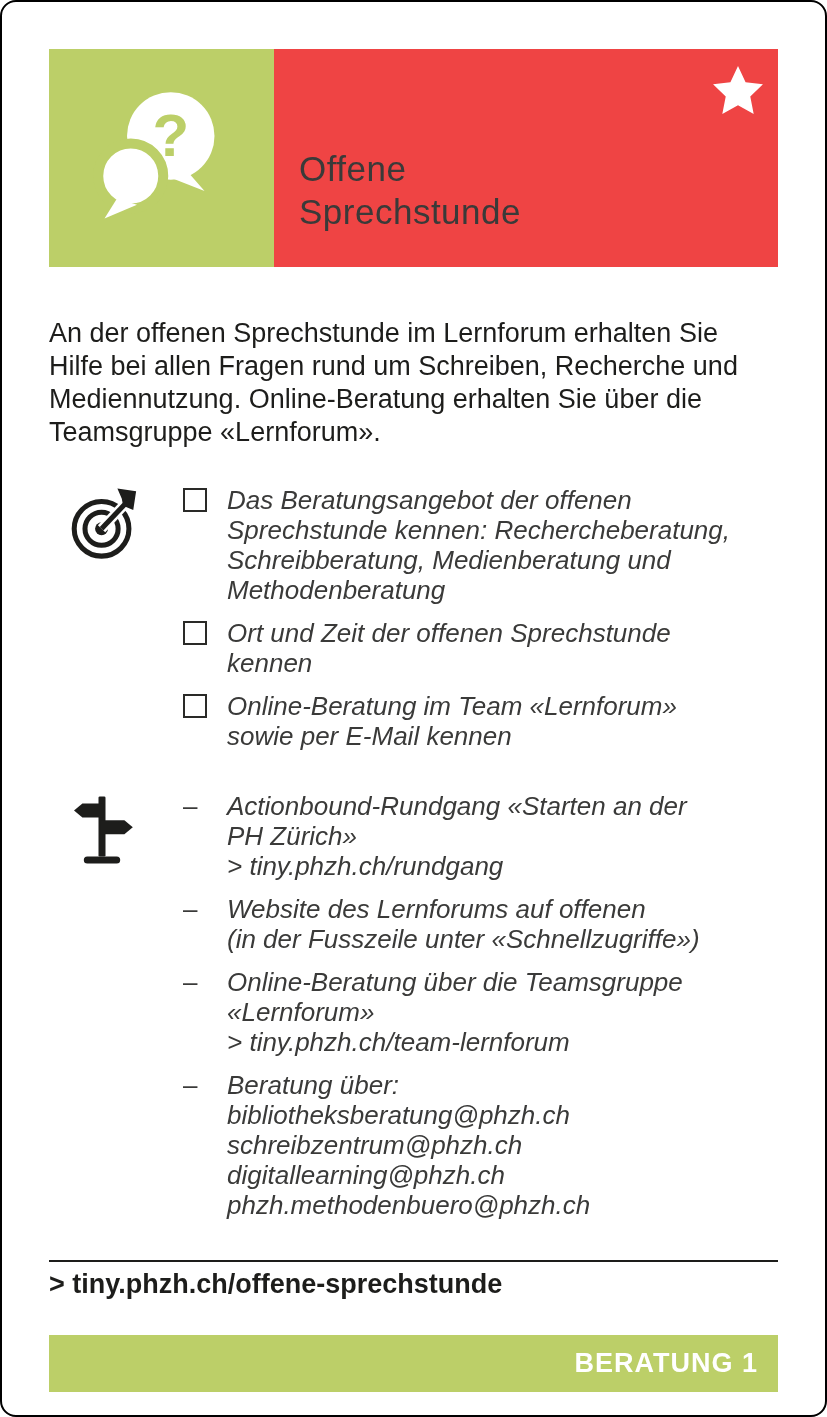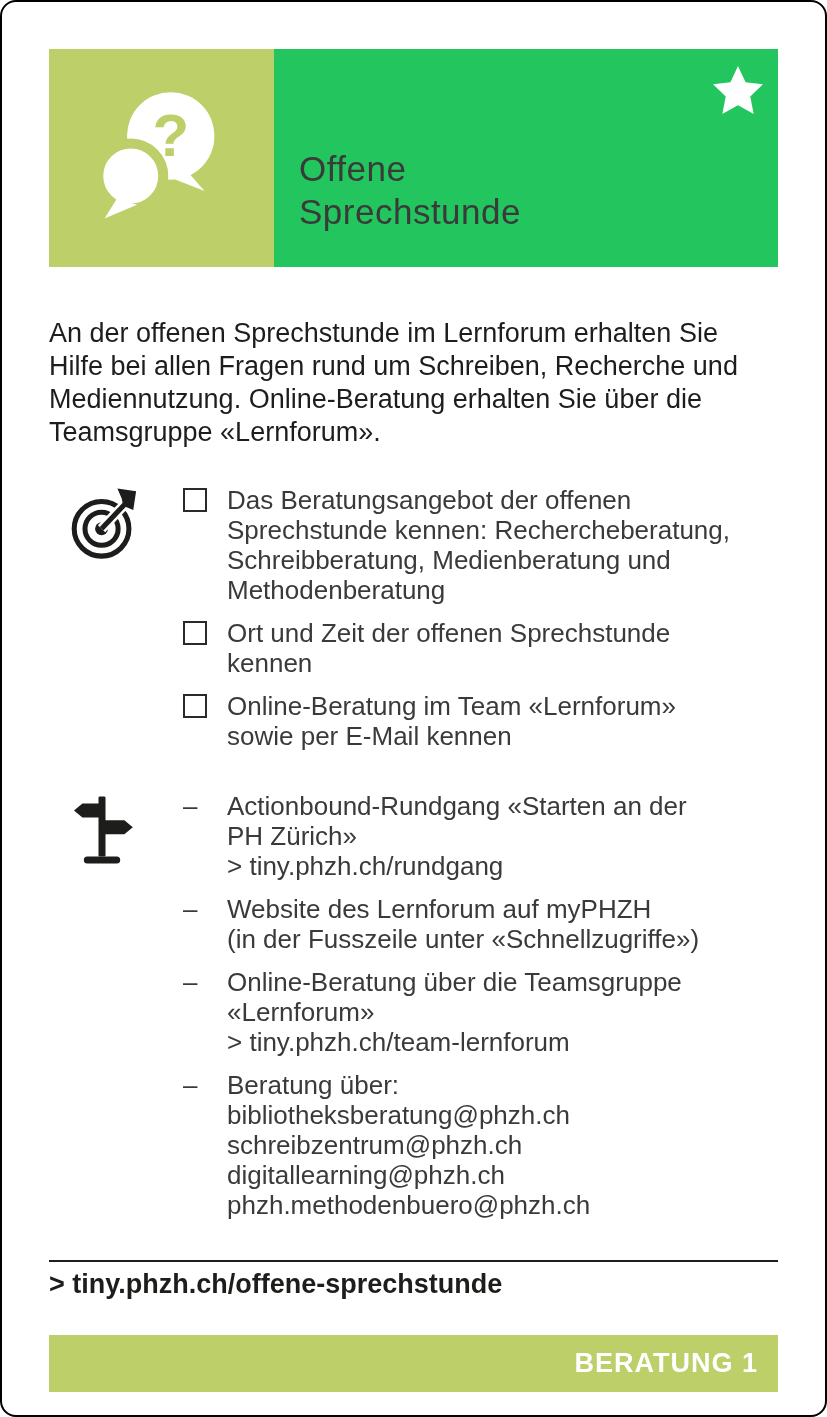--- a/index.html
+++ b/index.html
@@ -23,21 +23,21 @@
     margin-bottom:50px;
   }
   .header-icon-block{
     width:225px;
     flex:0 0 225px;
     background:#bccf68;
     display:flex;align-items:center;justify-content:center;
   }
   .header-title-block{
     flex:1;
-    background:#22c55e;
+    background:#ef4444;
     position:relative;
   }
   .page-title{
     position:absolute;
     left:25px;top:98px;
     font-size:35px;
     line-height:43px;
     font-weight:300;
     letter-spacing:0.5px;
     color:#3a3a39;
@@ -70,21 +70,21 @@
   .list{margin:0;padding:0;list-style:none;}
   .list-item{
     display:flex;
     align-items:flex-start;
     margin-bottom:13px;
     font-size:26px;
     line-height:30px;
     color:#3a3a39;
   }
   .list-item:last-child{margin-bottom:0;}
-  .item-text{white-space:pre-line;}
+  .item-text{white-space:pre-line;font-style:italic;}
   .checkbox{
     flex:0 0 24px;
     width:24px;height:24px;
     border:2.5px solid #2a2a28;
     box-sizing:border-box;
     margin:3px 20px 0 0;
     background:#fff;
   }
   .dash{
     flex:0 0 44px;
@@ -207,21 +207,21 @@
     </div>
     <ul class="list">
       <li class="list-item">
         <span class="dash">–</span>
         <span class="item-text">Actionbound-Rundgang «Starten an der
 PH Zürich»
 &gt; tiny.phzh.ch/rundgang</span>
       </li>
       <li class="list-item">
         <span class="dash">–</span>
-        <span class="item-text">Website des Lernforum auf myPHZH
+        <span class="item-text">Website des Lernforums auf offenen
 (in der Fusszeile unter «Schnellzugriffe»)</span>
       </li>
       <li class="list-item">
         <span class="dash">–</span>
         <span class="item-text">Online-Beratung über die Teamsgruppe
 «Lernforum»
 &gt; tiny.phzh.ch/team-lernforum</span>
       </li>
       <li class="list-item">
         <span class="dash">–</span>

